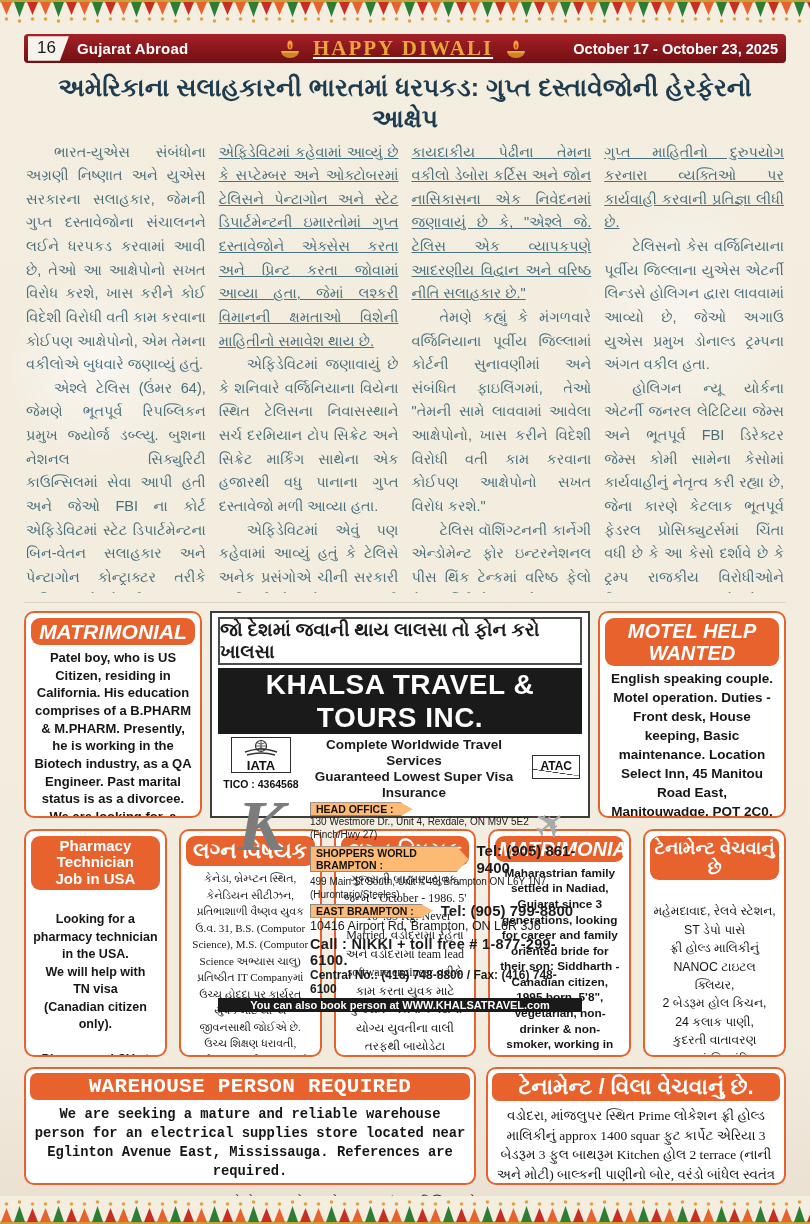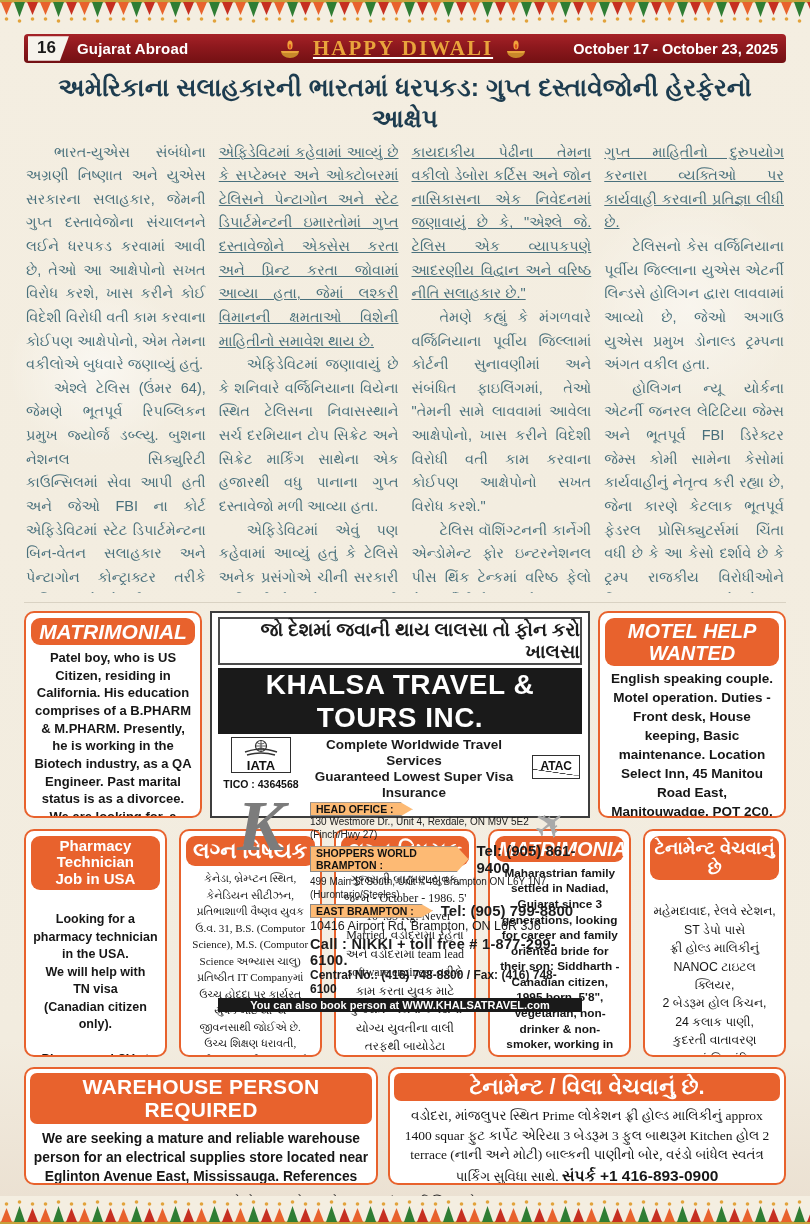--- a/index.html
+++ b/index.html
@@ -26,21 +26,21 @@
     height: 29px;
     background: linear-gradient(180deg, #a52227 0%, #8d181d 45%, #731013 100%);
     border-radius: 4px;
     display: flex; align-items: center;
     color: #fff; padding: 0 8px 0 4px;
   }
   .hgroup { display:flex; align-items:center; gap:8px; flex:1; }
   .hgroup.center { justify-content:space-between;text-decoration:underline; }
   .hgroup.right { justify-content:flex-end; }
   .pagenum {
-    background:#f6f3ec; color:#1a1a1a; font-weight:bold; font-size:17px;
+    background:#f6f3ec; color:#1a1a1a; font-weight:normal; font-size:17px;
     padding: 2px 13px 2px 9px; line-height:1.2;
     clip-path: polygon(0 0, 100% 0, 78% 100%, 0 100%);
   }
   .masthead { font-weight:bold; font-size:15px; letter-spacing:.2px; }
   .diwali {
     font-family:"Liberation Serif", serif; font-weight:bold; font-size:21px;
     color:#e9a43c; letter-spacing:2px;
   }
   .datebar { font-weight:bold; font-size:14.5px; }
 
@@ -79,21 +79,21 @@
   .motel { width: 188px; }
   .motel .ohead { font-size: 20px; }
   .motel .obody { font-weight:bold; font-size:13.5px; line-height:1.4; }
 
   
   .khalsa {
     flex:1; border:2px solid #3d3d3d; background:#fff; padding:4px 6px 3px;
     display:flex; flex-direction:column; position:relative;
   }
   .kh-tagline {
-    border:2px solid #4c4c4c; text-align:right; color:#1c1c1c;
+    border:2px solid #4c4c4c; text-align:left; color:#1c1c1c;
     font-family:"Liberation Serif", serif; font-weight:bold; font-size:19px; padding:0;
   }
   .kh-name {
     margin-top:3px; background:#1a1a1a; color:#fff; text-align:center;
     font-weight:bold; font-size:28px; line-height:1.18; letter-spacing:.5px;
   }
   .kh-main { display:grid; grid-template-columns: 86px 1fr; column-gap:6px; flex:1; margin-top:3px; }
   .kh-left { display:flex; flex-direction:column; align-items:center; }
   .kh-iata { border:1.5px solid #2f2f2f; width:60px; text-align:center; padding:1px 0 0; font-weight:bold; font-size:13px; line-height:1; color:#111; }
   .kh-tico { font-size:10.5px; font-weight:bold; margin-top:5px; color:#111; }
@@ -123,21 +123,21 @@
   .pharmacy .obody { font-weight:bold; font-size:12.5px; line-height:1.4; white-space:pre-line; }
   .lagna .ohead { font-size:22px; padding:3px 2px; }
   .lagna .obody { font-family:"Liberation Serif", serif; font-size:11px; line-height:1.5; }
   .lagna2 .obody { font-size:12px; line-height:1.55; }
   .matrimonial2 .ohead { font-size:20px; }
   .matrimonial2 .obody { font-weight:bold; font-size:11.8px; line-height:1.32; }
   .tenement1 .ohead { font-size:18px; }
   .tenement1 .obody { font-size:12.3px; line-height:1.5; white-space:pre-line; }
 
   .ads-row3 { margin: 10px 24px 0; display:flex; gap:10px; height: 118px; }
-  .warehouse { width: 354px; }
+  .warehouse { width: 452px; font-family: Liberation Mono, monospace; }
   .warehouse .ohead { font-size:21px; letter-spacing:.3px; border-radius:7px; margin:4px; }
   .warehouse .obody { font-size:13.8px; line-height:1.38; font-weight:600; }
   .warehouse .contact { font-weight:bold; font-size:15.5px; }
   .tenement2 { flex:1; }
   .tenement2 .ohead { font-size:22px; border-radius:7px; margin:4px; }
   .tenement2 .obody { font-family:"Liberation Serif", serif; font-size:13.5px; line-height:1.45; }
   .tenement2 .contact { font-family:"Liberation Sans", sans-serif; font-weight:bold; font-size:15.5px; }
 
   .footer { margin-top: 9px; text-align:center; font-size:13px; color:#2a2a2a; }
   .footer .url { font-weight:bold; }

